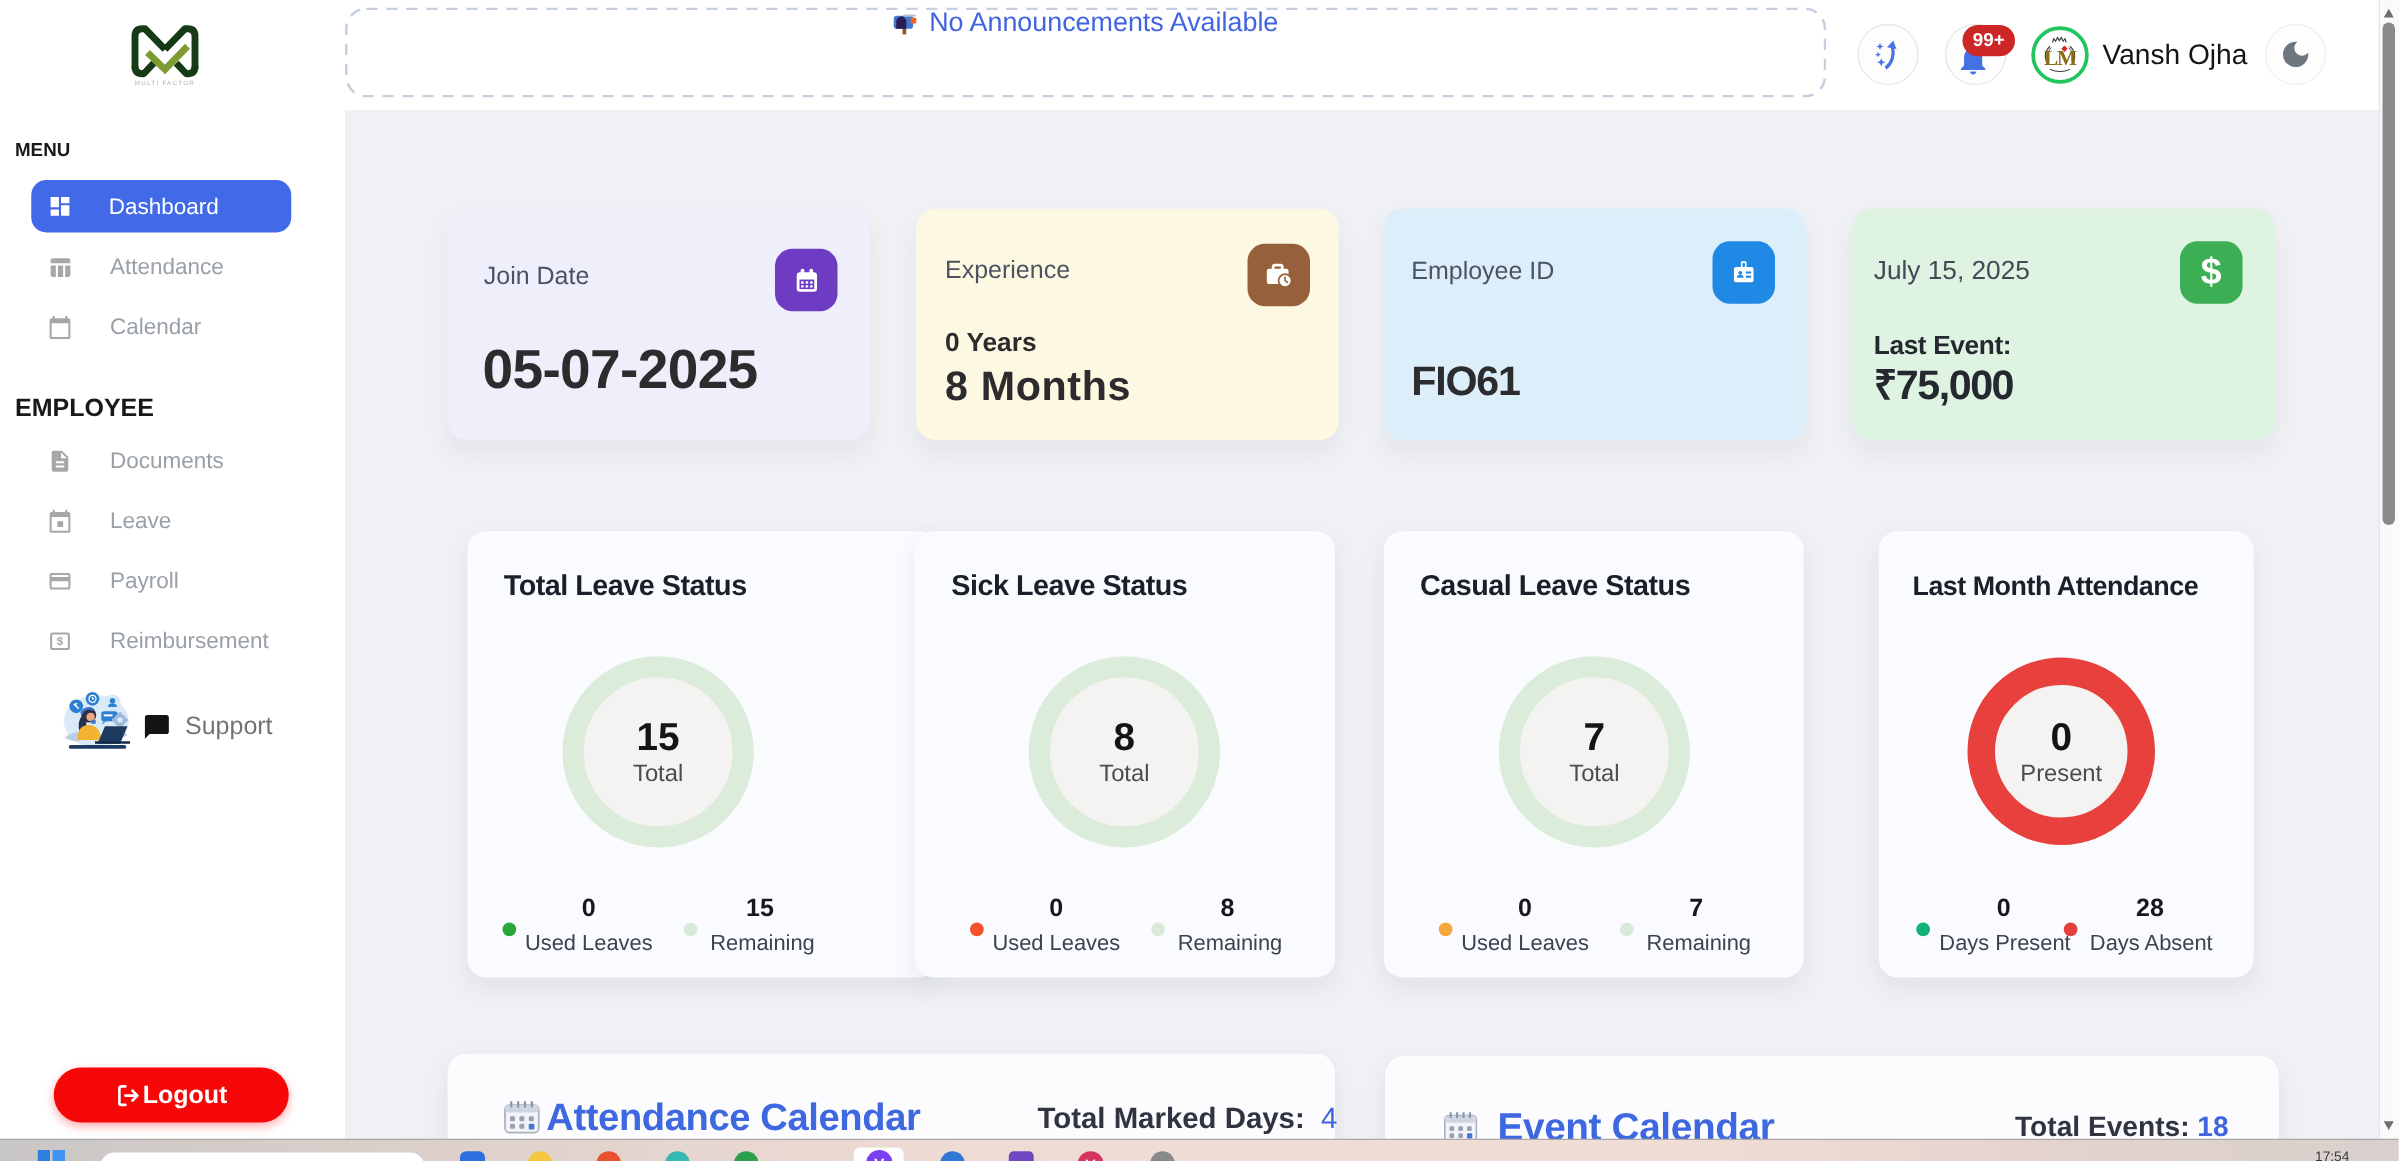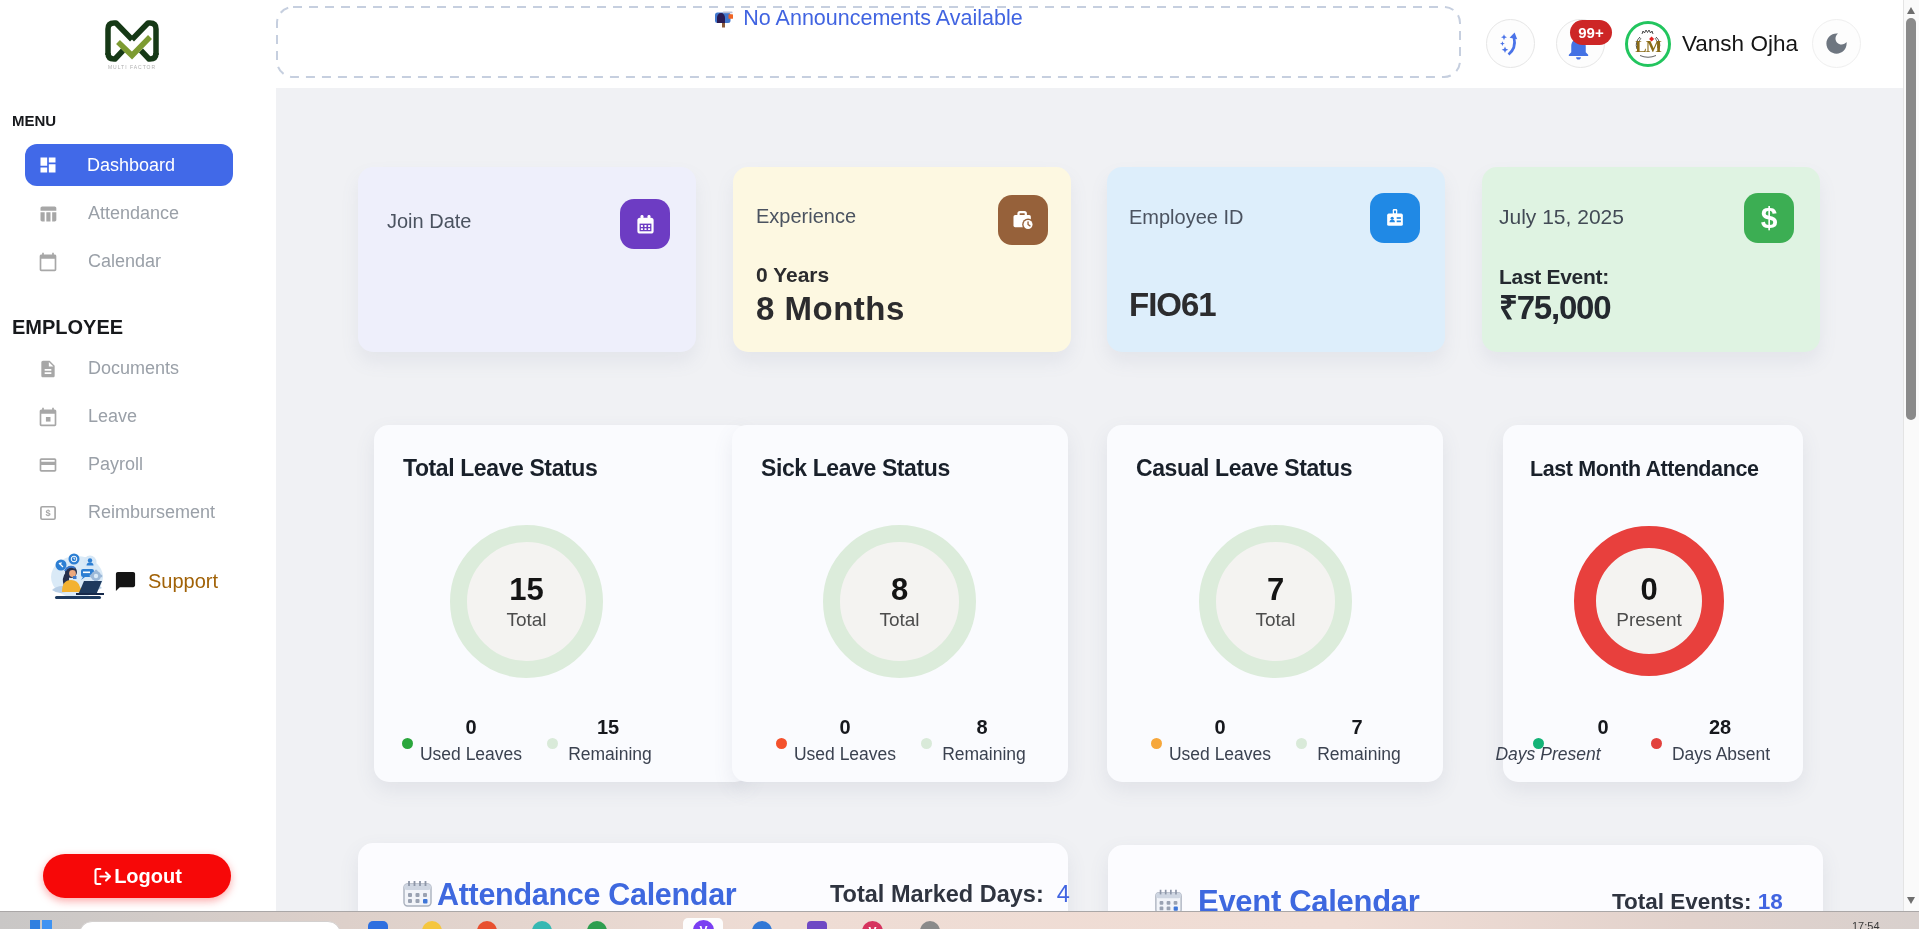--- a/index.html
+++ b/index.html
@@ -116,21 +116,21 @@
       <path d="M30,42 L48,42 L54,28 L36,28 z" fill="#1e3a5e" transform="translate(0,1)"></path>
       <path d="M28,43 L56,43 L56,41 L28,41z" fill="#16294a"></path>
       <rect x="7" y="44" width="46" height="3" rx="1.5" fill="#1d3a5f"></rect>
     </svg>
   </div>
   <div class="abs" style="left:114px;top:570px;">
     <svg width="23" height="23" viewBox="0 0 24 24" fill="#141414">
         <path d="M20 2H4c-1.1 0-2 .9-2 2v18l4-4h14c1.1 0 2-.9 2-2V4c0-1.1-.9-2-2-2z"></path>
       </svg>
   </div>
-  <div class="abs" style="left:148px;top:570px;font-size:20px;color:#a16207;text-align:right;">Support</div>
+  <div class="abs" style="left:148px;top:570px;font-size:20px;color:#737373;text-align:right;">Support</div>
 
   <div class="abs" style="left:43px;top:854px;width:188px;height:44px;border-radius:22px;background:#f70808;display:flex;align-items:center;justify-content:center;box-shadow:0 3px 8px rgba(247,8,8,.35);">
     <svg width="21" height="21" viewBox="0 0 24 24" fill="none" stroke="#fff" stroke-width="2.4" stroke-linecap="round" stroke-linejoin="round">
         <path d="M9.5 3.5H5.8c-1 0-1.8.8-1.8 1.8v13.4c0 1 .8 1.8 1.8 1.8h3.7"></path>
         <path d="M9.5 12h10.5"></path>
         <path d="M16 7.5 20.5 12 16 16.5"></path>
       </svg>
     <span style="margin-left:1px;font-size:20px;font-weight:bold;color:#fff;">Logout</span>
   </div>
 </div>
@@ -200,20 +200,21 @@
         <g fill="#fff">
           <rect x="17" y="26" width="3.6" height="3.2" rx="0.6"></rect>
             <rect x="23.2" y="26" width="3.6" height="3.2" rx="0.6"></rect>
             <rect x="29.4" y="26" width="3.6" height="3.2" rx="0.6"></rect>
           <rect x="17" y="31.4" width="3.6" height="3.2" rx="0.6"></rect>
             <rect x="23.2" y="31.4" width="3.6" height="3.2" rx="0.6"></rect>
             <rect x="29.4" y="31.4" width="3.6" height="3.2" rx="0.6"></rect>
         </g>
       </svg>
     </div>
+    <div class="abs" style="left:28px;top:104px;font-size:44px;font-weight:bold;color:#2c2c2e;letter-spacing:-0.5px;">05-07-2025</div>
   </div>
   <div class="card" style="left:733px;top:167px;width:338px;height:185px;background:#fdf8e1;box-shadow:0 10px 18px rgba(120,130,160,.10);">
     <div class="abs" style="left:23px;top:38px;font-size:20px;color:#4b5360;">Experience</div>
     <div class="sq-ic" style="left:265px;top:28px;background:#96613a;">
       <svg width="28" height="28" viewBox="0 0 50 50">
         <rect x="17" y="11" width="13" height="9" rx="2.5" fill="none" stroke="#fff" stroke-width="4"></rect>
         <rect x="8" y="16" width="31" height="22" rx="3" fill="#fff"></rect>
         <circle cx="34" cy="33" r="10.5" fill="#96613a"></circle>
         <circle cx="34" cy="33" r="8" fill="#fff"></circle>
         <path d="M34,28.5 v4.5 l3.5,2.5" fill="none" stroke="#96613a" stroke-width="2.4" stroke-linecap="round"></path>
@@ -294,21 +295,21 @@
 
   <div class="leg-num" style="left:1220px;top:716px;">0</div>
   <div class="leg-dot" style="left:1151px;top:738px;background:#f6a73b;"></div>
   <div class="leg-lab" style="left:1220px;top:744px;">Used Leaves</div>
   <div class="leg-num" style="left:1357px;top:716px;">7</div>
   <div class="leg-dot" style="left:1296px;top:738px;background:#d9ead9;"></div>
   <div class="leg-lab" style="left:1359px;top:744px;">Remaining</div>
 
   <div class="leg-num" style="left:1603px;top:716px;">0</div>
   <div class="leg-dot" style="left:1533px;top:738px;background:#13b377;"></div>
-  <div class="leg-lab" style="left:1548px;top:744px;font-style:italic;">Days Present</div>
+  <div class="leg-lab" style="left:1604px;top:744px;">Days Present</div>
   <div class="leg-num" style="left:1720px;top:716px;">28</div>
   <div class="leg-dot" style="left:1651px;top:738px;background:#e2413d;"></div>
   <div class="leg-lab" style="left:1721px;top:744px;">Days Absent</div>
 </div>
 
 <div id="row3">
   <div class="card" style="left:358px;top:843px;width:710px;height:150px;background:#fcfcff;box-shadow:0 8px 20px rgba(90,100,130,.10);"></div>
   <div class="card" style="left:1108px;top:845px;width:715px;height:150px;background:#fcfcff;box-shadow:0 8px 20px rgba(90,100,130,.10);"></div>
   <svg class="abs" style="left:402px;top:877px;" width="31" height="31" viewBox="0 0 31 31">
     <rect x="2" y="7" width="27" height="22" rx="3.5" fill="#f2f4f9" stroke="#aab1be" stroke-width="1.4"></rect>

